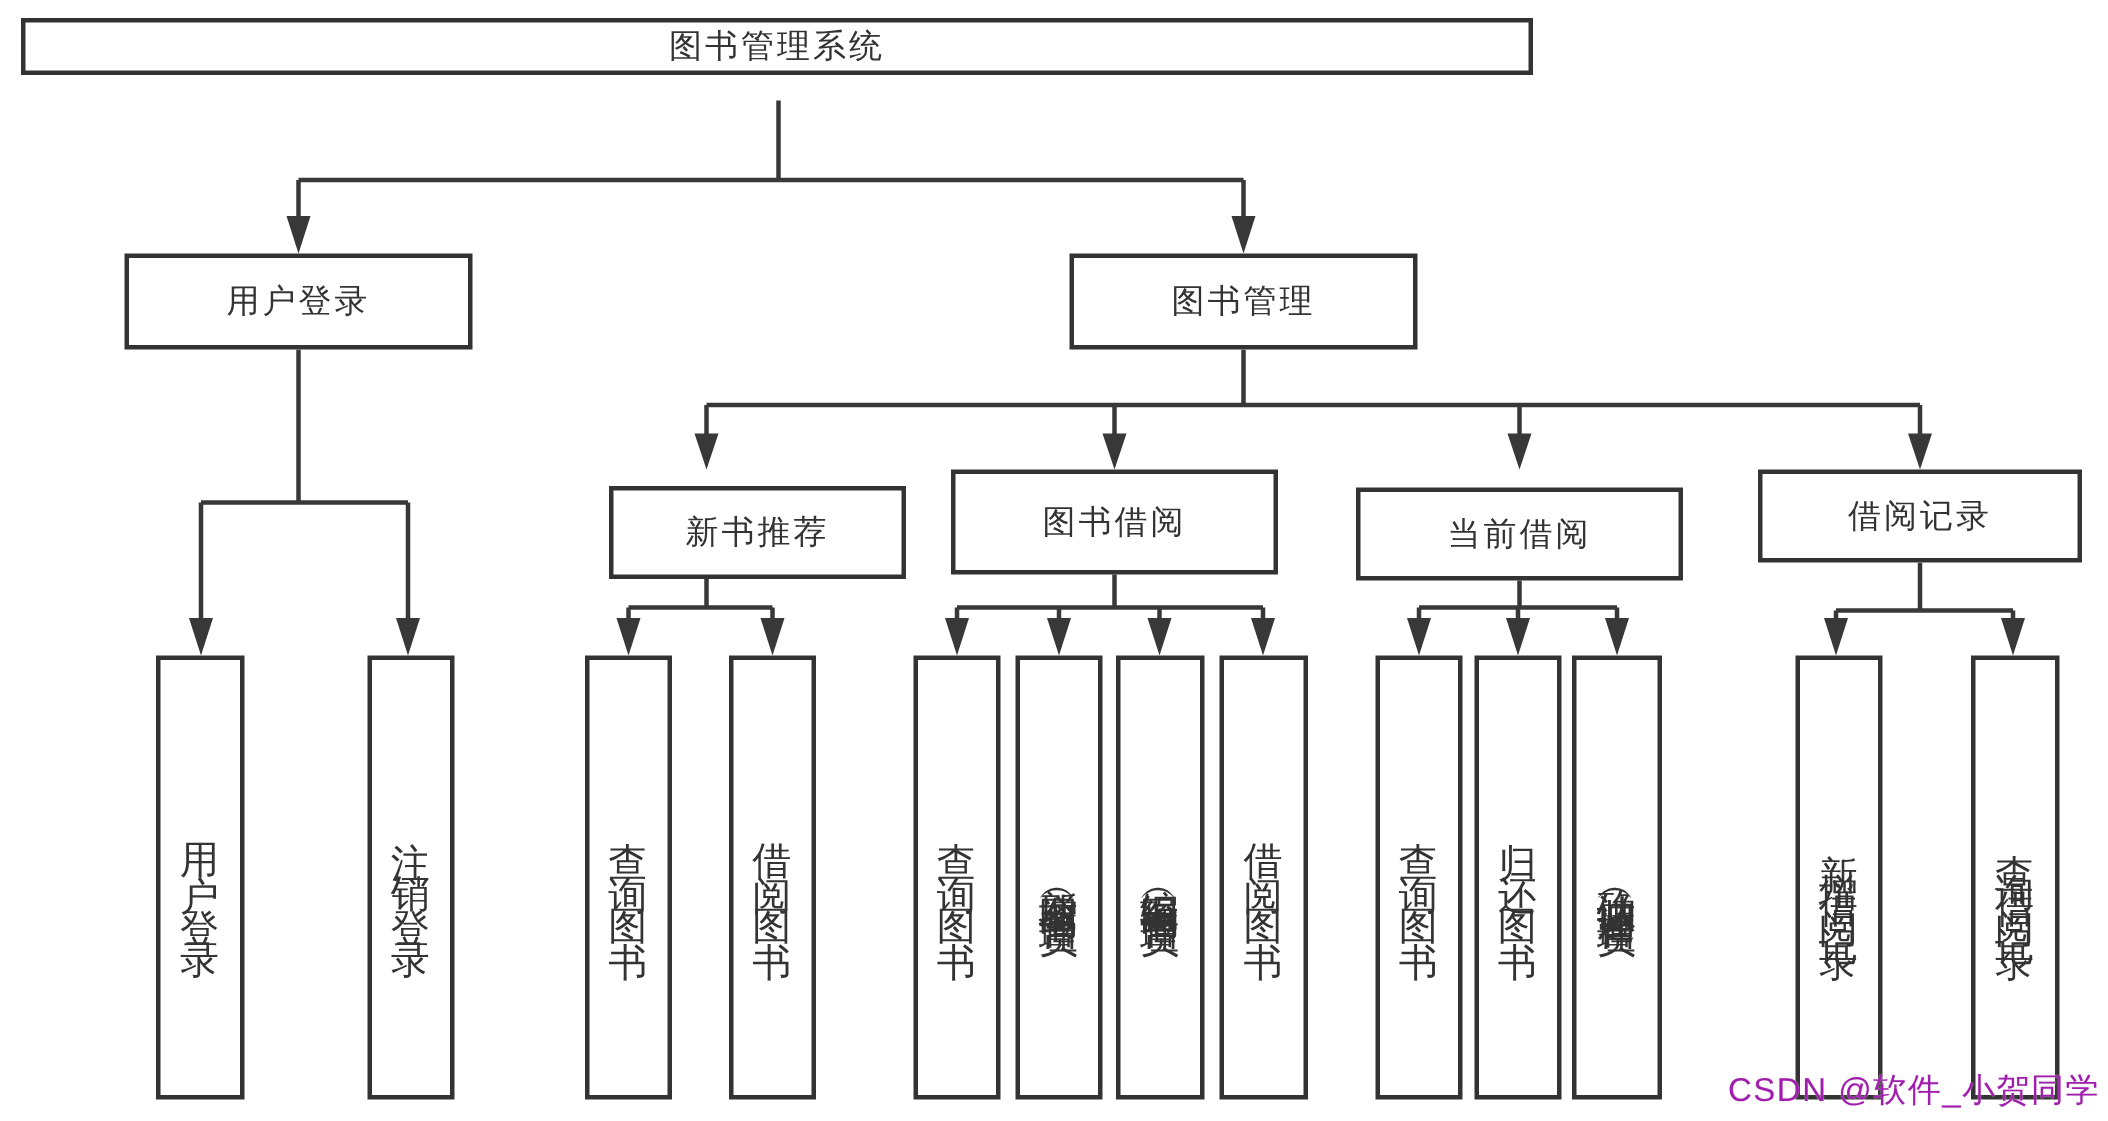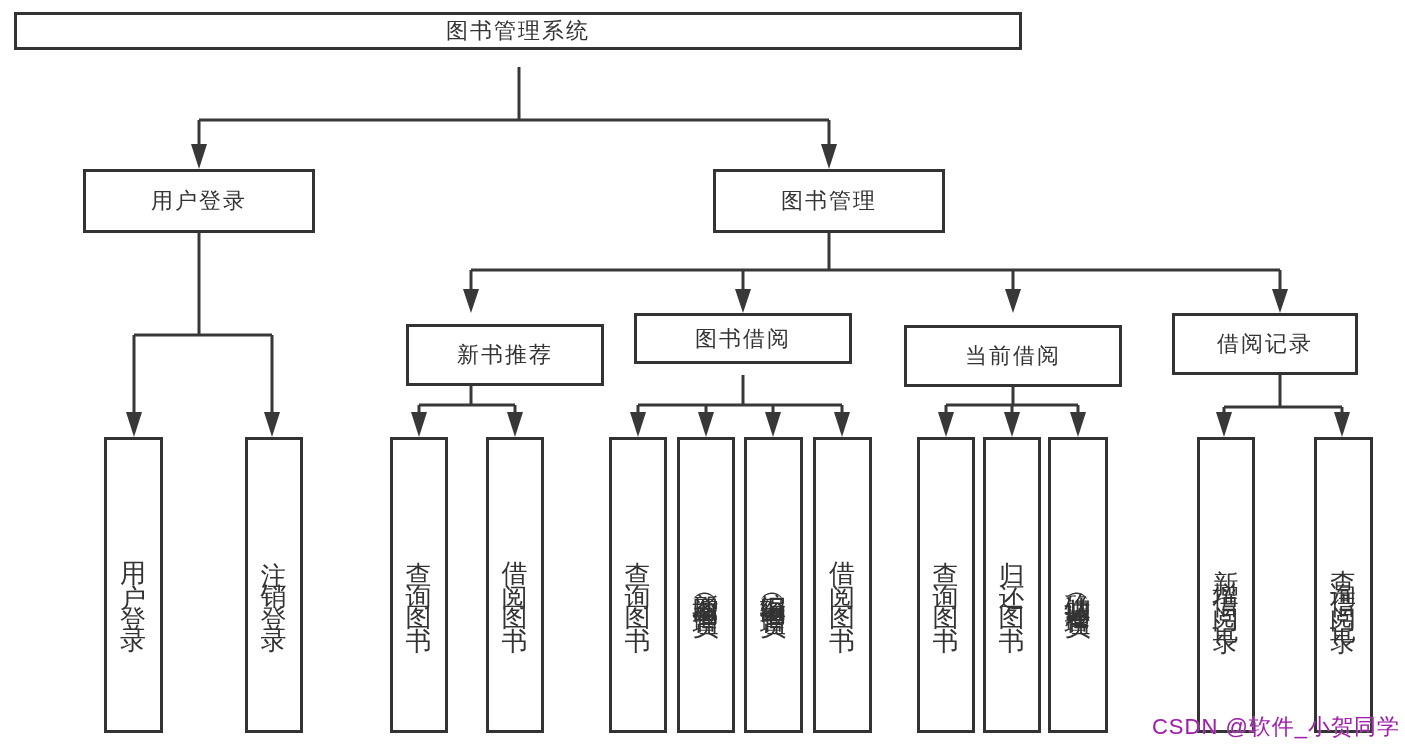--- a/index.html
+++ b/index.html
@@ -29,23 +29,23 @@
     position:absolute;z-index:3;right:5px;bottom:5px;
     font-size:22px;color:#a21caf;letter-spacing:1px;
     text-shadow:0 0 1px #d8d8d8;
     pointer-events:none;
   }
   
   .root-box  {left:14px;  top:12px;  width:1008px;height:38px;}
   .l2-0      {left:83px;  top:169px; width:232px; height:64px;}
   .l2-1      {left:713px; top:169px; width:232px; height:64px;}
   .l3-0      {left:362px; top:324px; width:198px; height:62px;margin-left:44px;}
-  .l3-1      {left:634px; top:313px; width:218px; height:51px;}
+  .l3-1      {left:634px; top:313px; width:218px; height:70px;}
   .l3-2      {left:904px; top:313px; width:218px; height:62px;margin-top:12px;}
-  .l3-3      {left:1172px;top:313px; width:186px; height:62px;}
+  .l3-3      {left:1172px;top:313px; width:216px; height:62px;}
   .leaf      {top:437px;  height:296px;}
   .g1-0{left:104px;width:59px;} .g1-1{left:245px;width:58px;}
   .g2-0{left:390px;width:58px;} .g2-1{left:486px;width:58px;}
   .g3-0{left:609px;width:58px;} .g3-1{left:677px;width:58px;}
   .g3-2{left:744px;width:59px;} .g3-3{left:813px;width:59px;}
   .g4-0{left:917px;width:58px;} .g4-1{left:983px;width:58px;}
   .g4-2{left:1048px;width:60px;}
   .g5-0{left:1197px;width:58px;} .g5-1{left:1314px;width:59px;}
 </style>
 </head>

